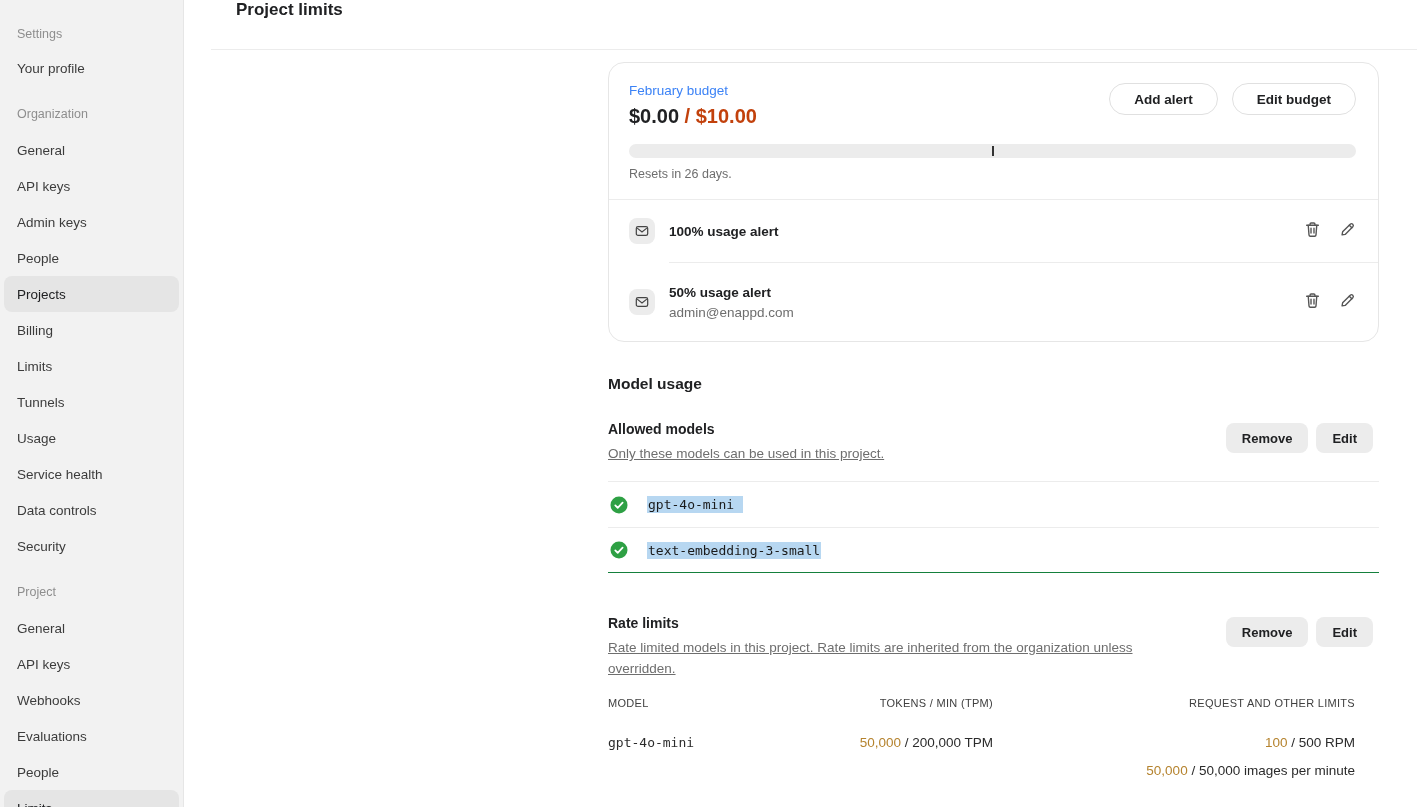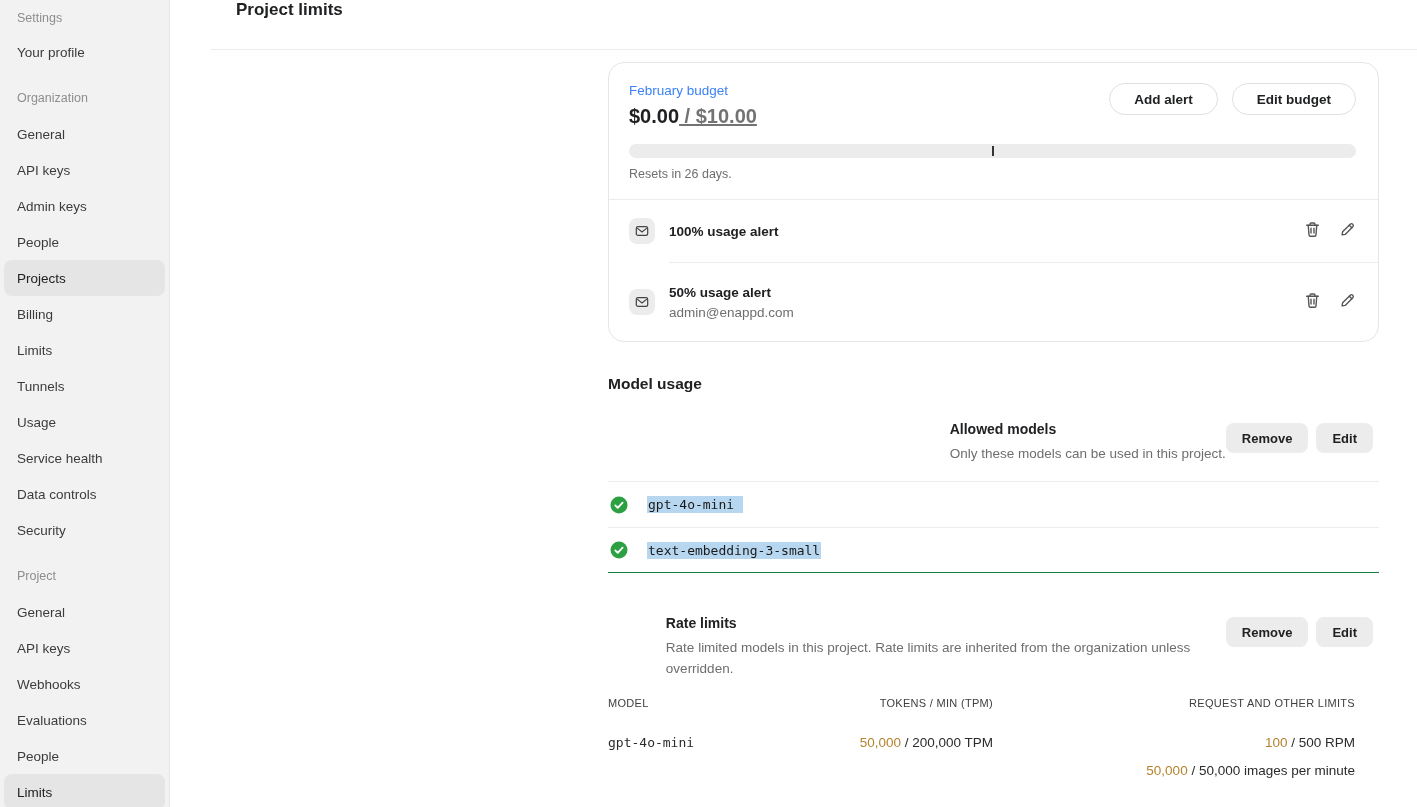--- a/index.html
+++ b/index.html
@@ -1,21 +1,21 @@
 <!DOCTYPE html>
 <html><head>
 <meta charset="utf-8">
 <style>
   * { margin:0; padding:0; box-sizing:border-box; }
   html,body { width:1417px; height:807px; overflow:hidden; background:#fff;
     font-family:"Liberation Sans", sans-serif; color:#202123; }
 
   
-  .sidebar { position:absolute; left:0; top:0; width:170px; height:807px;
-    background:#f2f2f2; border-right:1px solid #e6e6e6; padding-top:2px; }
+  .sidebar { position:absolute; left:0; top:0; width:184px; height:807px;
+    background:#f2f2f2; border-right:1px solid #e6e6e6; padding-top:18px; }
   .sb-label { height:32px; display:flex; align-items:center; padding-left:17px;
     font-size:12.5px; color:#8e8e8e; }
   .sb-label.gap { margin-top:10px; height:36px; }
   .sb-item { height:36px; display:flex; align-items:center; padding-left:13px;
     margin:0 4px; border-radius:8px; font-size:13.5px; color:#3c3c3c; cursor:pointer; }
   .sb-item.sel { background:#e5e5e5; color:#202123; }
 
   
   .main { position:absolute; left:211px; top:0; width:1206px; height:807px; background:#fff; }
   .topbar { height:50px; border-bottom:1px solid #ececec; display:flex; align-items:flex-start;
@@ -23,21 +23,21 @@
   .page-title { font-size:17px; font-weight:700; color:#202123; }
 
   .content { margin-left:397px; width:771px; }
 
   
   .card { margin-top:12px; border:1px solid #e6e6e6; border-radius:16px; overflow:hidden; }
   .card-top { padding:20px 22px 18px 20px; }
   .card-top-row { display:flex; justify-content:space-between; align-items:flex-start; }
   .budget-title { font-size:13.5px; color:#3b82f6; }
   .budget-amount { margin-top:7px; font-size:20px; font-weight:700; white-space:pre; }
-  .budget-amount .muted { color:#737373;text-decoration:underline; }
+  .budget-amount .muted { color:#c2410c; }
   .pill-btns { display:flex; gap:14px; }
   .btn-pill { height:32px; padding:0 24px; border:1px solid #e0e0e0; border-radius:21px;
     background:#fff; font-family:inherit; font-size:13.5px; font-weight:700; color:#202123;
     display:flex; align-items:center; cursor:pointer; }
   .progress { margin-top:16px; height:14px; background:#ececec; border-radius:7px; position:relative; }
   .progress .marker { position:absolute; left:calc(50% - 1px); top:2px; width:2px; height:10px; background:#333; }
   .resets { margin-top:9px; font-size:12.5px; color:#6e6e6e; }
 
   .alerts { border-top:1px solid #ececec; }
   .alert-row { display:flex; align-items:center; padding:0 22px 0 20px; }
@@ -47,23 +47,23 @@
   .mail-chip { width:26px; height:26px; border-radius:8px; background:#ececec;
     display:flex; align-items:center; justify-content:center; flex:none; }
   .alert-text { margin-left:14px; flex:1; }
   .alert-title { font-size:13.5px; font-weight:700; color:#202123; }
   .alert-email { font-size:13.5px; color:#6e6e6e; margin-top:5px; }
   .icon-btn { background:none; border:none; cursor:pointer; padding:0; margin-left:18px;
     display:flex; align-items:center; }
 
   
   .section-h { margin-top:33px; font-size:15.5px; font-weight:700; color:#202123; }
-  .block-head { margin-top:28px; display:flex; justify-content:flex-end; align-items:flex-start; width:765px; }
+  .block-head { margin-top:28px; display:flex; justify-content:space-between; align-items:flex-start; width:765px; }
   .block-title { font-size:14px; font-weight:700; }
-  .block-desc { margin-top:6px; font-size:13.5px; color:#6e6e6e; line-height:21px; }
+  .block-desc { margin-top:6px; font-size:13.5px; color:#6e6e6e; line-height:21px;text-decoration:underline; }
   .gray-btns { display:flex; gap:8px; margin-top:2px; }
   .btn-gray { height:30px; padding:0 16px; border:none; border-radius:8px; background:#ececec;
     font-family:inherit; font-size:13px; font-weight:700; color:#202123; cursor:pointer; }
 
   .model-list { margin-top:17px; width:771px; }
   .model-row { height:46px; display:flex; align-items:center; border-top:1px solid #ececec; }
   .model-row:last-child { border-bottom:1px solid #15803d; }
   .check-ic { width:18px; height:18px; margin-left:2px; flex:none; }
   .model-name { margin-left:19px; font-family:"DejaVu Sans Mono", monospace; font-size:13px;
     color:#1a1a1a; background:#b7d7f1; padding:1px 1px; white-space:pre; }

